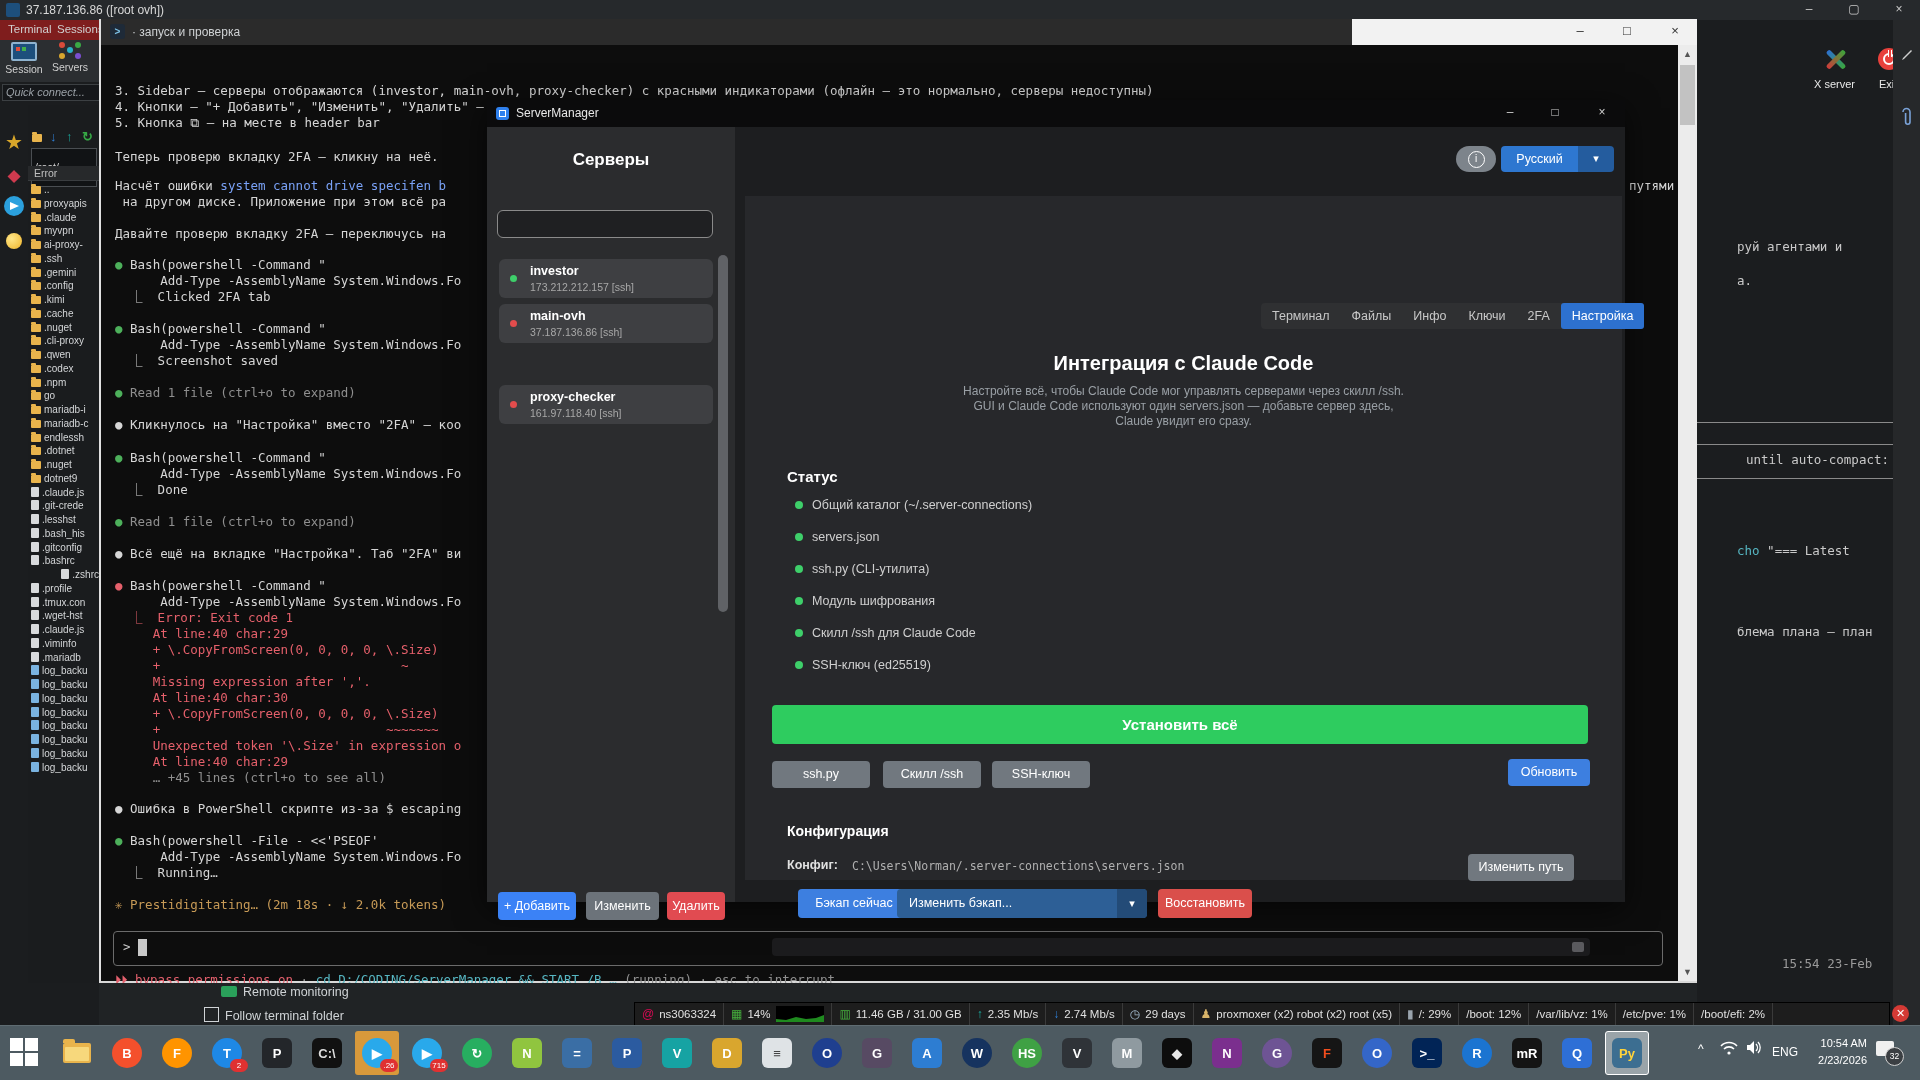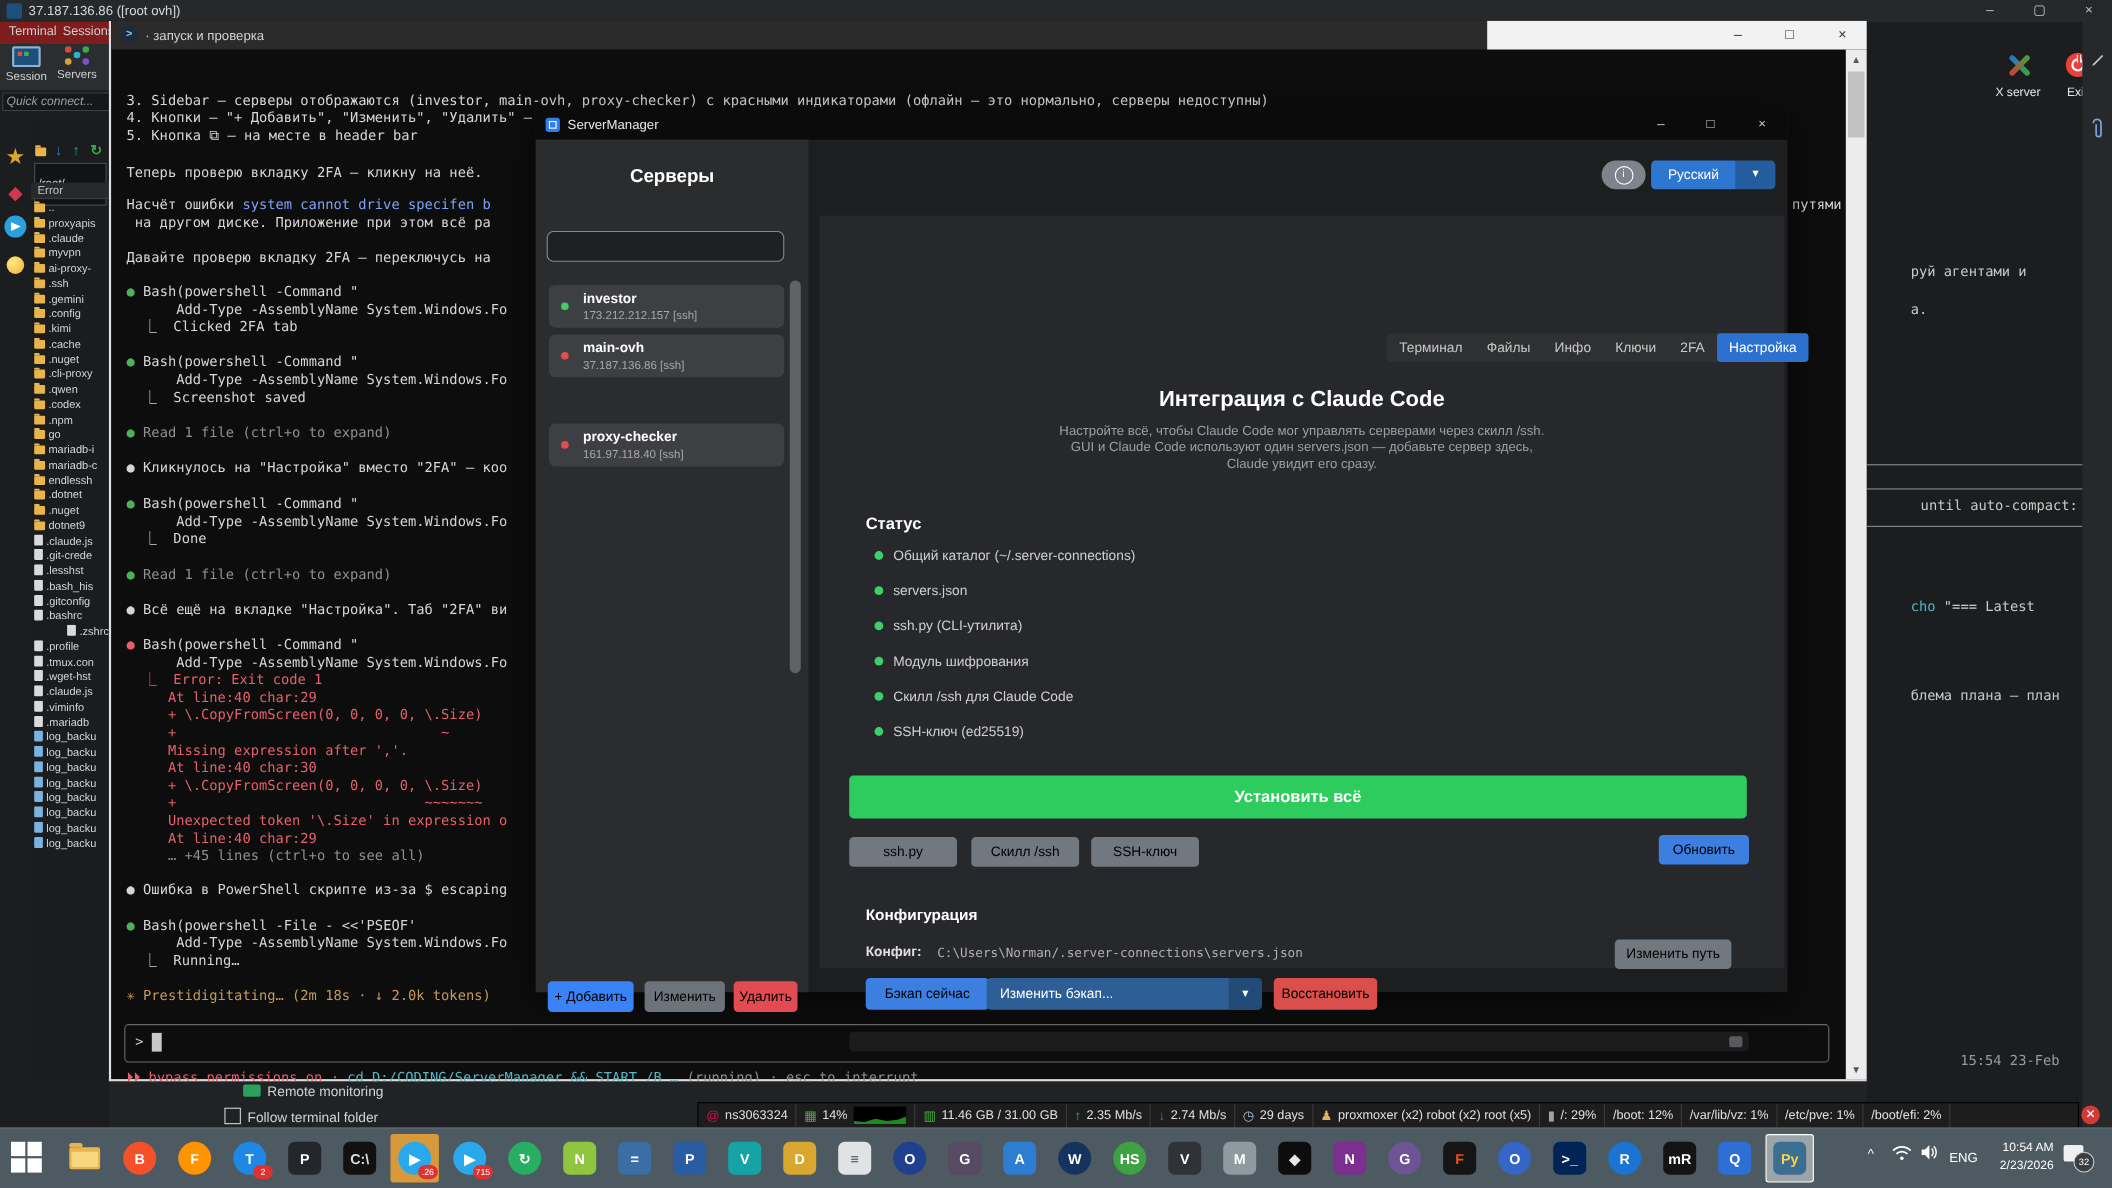--- a/index.html
+++ b/index.html
@@ -78,21 +78,21 @@
   #sm-title{position:absolute;left:29px;top:6px;}
   .sm-ctl{position:absolute;top:5px;width:30px;text-align:center;color:#cfcfcf;font-size:12px;}
   #sm-sidebar{position:absolute;left:0;top:27px;width:248px;height:775px;background:#2b2c2e;}
   #sm-side-title{position:absolute;left:0;top:23px;width:248px;text-align:center;color:#fff;font-size:17px;font-weight:bold;}
   #sm-search{position:absolute;left:10px;top:83px;width:214px;height:26px;background:#1f2022;border:1px solid #8a8a8a;border-radius:6px;}
   .srv-card{position:absolute;left:12px;width:214px;height:39px;background:#3e3f42;border-radius:6px;}
   .srv-dot{position:absolute;left:11px;top:16px;width:7px;height:7px;border-radius:50%;}
   .srv-name{position:absolute;left:31px;top:5px;color:#fff;font-size:12.5px;font-weight:bold;}
   .srv-addr{position:absolute;left:31px;top:22px;color:#a8a8a8;font-size:10.5px;}
   #sm-side-scroll{position:absolute;left:231px;top:128px;width:10px;height:357px;background:#606266;border-radius:5px;}
-  .sm-btn{position:absolute;border-radius:4px;color:#000000;font-size:12.5px;text-align:center;}
+  .sm-btn{position:absolute;border-radius:4px;color:#ffffff;font-size:12.5px;text-align:center;}
   #sm-main{position:absolute;left:258px;top:96px;width:877px;height:684px;background:#27282b;}
   #sm-info-pill{position:absolute;left:969px;top:46px;width:40px;height:26px;background:#7d848b;border-radius:13px;color:#fff;text-align:center;}
   #sm-info-pill i{display:inline-block;margin-top:5px;width:15px;height:15px;border:1.5px solid #fff;border-radius:50%;font-size:10px;line-height:14px;font-style:normal;}
   #sm-lang{position:absolute;left:1014px;top:46px;width:77px;height:26px;background:#2e77d0;border-radius:4px 0 0 4px;color:#fff;font-size:12.5px;text-align:center;line-height:26px;}
   #sm-lang-chev{position:absolute;left:1091px;top:46px;width:36px;height:26px;background:#245c9e;border-radius:0 4px 4px 0;color:#fff;text-align:center;line-height:25px;font-size:11px;}
   #sm-tabs{position:absolute;left:516px;top:107px;height:26px;background:#2f3032;border-radius:4px;display:flex;align-items:flex-start;}
   .sm-tab{padding:0 11px;height:26px;line-height:26px;color:#c8c8c8;font-size:12.5px;border-radius:3px;}
   .sm-tab.active{background:#2d71cf;color:#fff;}
   #sm-h1{position:absolute;left:0;top:156px;width:877px;text-align:center;color:#fff;font-size:20px;font-weight:bold;}
   .sm-sub{position:absolute;left:0;width:877px;text-align:center;color:#9aa0a6;font-size:12px;}
@@ -443,21 +443,21 @@
       <div class="sm-btn sm-gray" style="left:27px;top:565px;width:98px;height:27px;line-height:27px;">ssh.py</div>
       <div class="sm-btn sm-gray" style="left:138px;top:565px;width:98px;height:27px;line-height:27px;">Скилл /ssh</div>
       <div class="sm-btn sm-gray" style="left:247px;top:565px;width:98px;height:27px;line-height:27px;">SSH-ключ</div>
       <div class="sm-btn sm-blue" style="left:763px;top:563px;width:82px;height:27px;line-height:27px;">Обновить</div>
 
       <div class="sm-h2" style="top:627px;font-size:14px;">Конфигурация</div>
       <div class="abs" style="left:42px;top:662px;color:#e0e0e0;font-size:12.5px;font-weight:bold;">Конфиг:</div>
       <div id="sm-config-path">C:\Users\Norman/.server-connections\servers.json</div>
       <div class="sm-btn sm-gray" style="left:723px;top:658px;width:106px;height:27px;line-height:27px;">Изменить путь</div>
 
-      <div class="sm-btn sm-blue" style="left:42px;top:693px;width:112px;height:29px;line-height:29px;">Бэкап сейчас</div>
+      <div class="sm-btn sm-blue" style="left:53px;top:693px;width:112px;height:29px;line-height:29px;">Бэкап сейчас</div>
       <div id="sm-select"><span>Изменить бэкап...</span><i>▾</i></div>
       <div class="sm-btn sm-red" style="left:413px;top:693px;width:94px;height:29px;line-height:29px;">Восстановить</div>
 
       <div id="sm-console">
           <i></i>
         </div>
     </div>
   </div>
 
   <div id="taskbar" class="abs">

